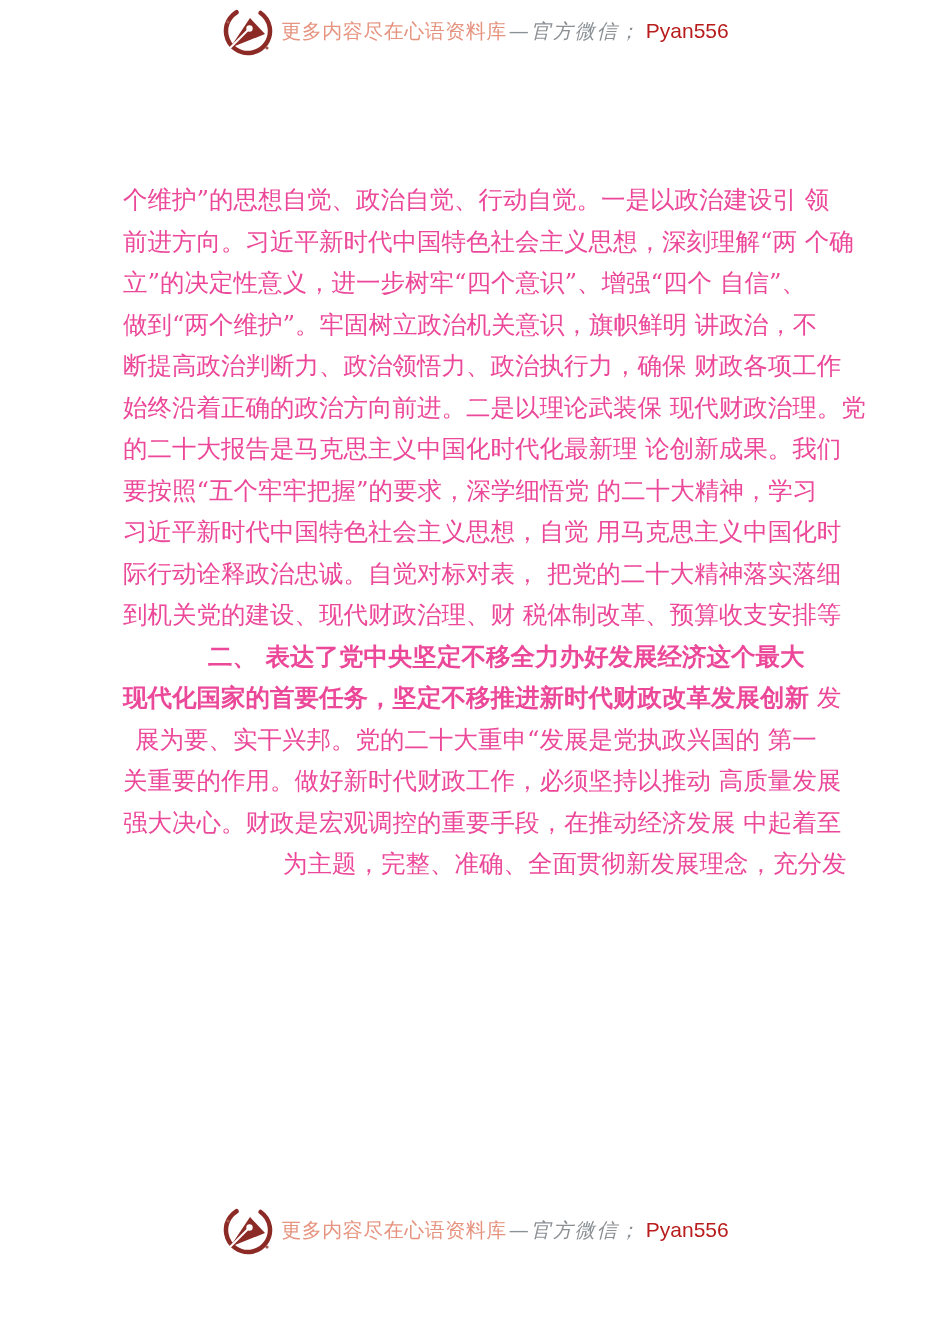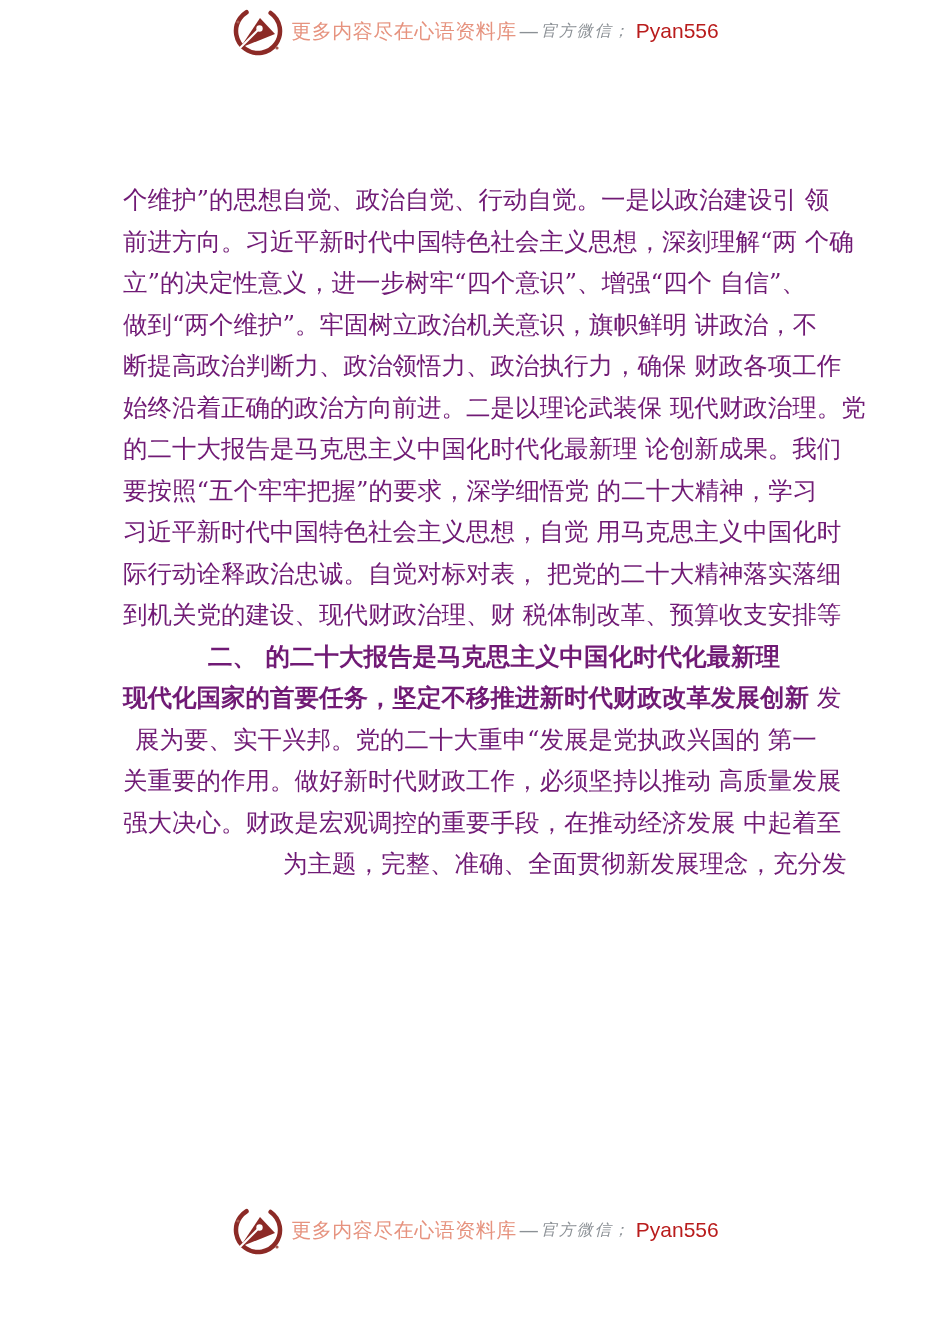--- a/index.html
+++ b/index.html
@@ -32,21 +32,21 @@
     letter-spacing: 0.5px;
     font-family: "DejaVu Serif", "Liberation Serif", serif;
   }
   .dash {
     color: #8b9095;
     font-size: 20px;
     margin: 0 2px;
   }
   .wechat-label {
     color: #8b9095;
-    font-size: 16px;
+    font-size: 20px;
     font-style: italic;
     letter-spacing: 2px;
     font-family: "DejaVu Serif", "Liberation Serif", serif;
   }
   .wechat-id {
     color: #b91c1c;
     font-size: 21px;
     margin-left: 5px;
     font-family: Liberation Sans, sans-serif;
   }
@@ -54,21 +54,21 @@
   .doc-body {
     position: absolute;
     left: 123px; top: 179px;
     width: 716px;
   }
   .text-line {
     height: 41.5px;
     line-height: 41.5px;
     font-size: 24.5px;
     white-space: pre;
-    color: #701a75;
+    color: #ec4899;
   }
   .seg { font-family: "DejaVu Serif", "Liberation Serif", serif; }
   .seg.bold {
     font-family: "DejaVu Sans", "Liberation Sans", sans-serif;
     font-weight: 700;
   }
 </style>
 </head>
 <body>
 
@@ -98,21 +98,21 @@
       <div class="text-line"><span class="seg">前进方向。习近平新时代中国特色社会主义思想，深刻理解“两 个确</span></div>
       <div class="text-line"><span class="seg">立”的决定性意义，进一步树牢“四个意识”、增强“四个 自信”、</span></div>
       <div class="text-line"><span class="seg">做到“两个维护”。牢固树立政治机关意识，旗帜鲜明 讲政治，不</span></div>
       <div class="text-line"><span class="seg">断提高政治判断力、政治领悟力、政治执行力，确保 财政各项工作</span></div>
       <div class="text-line"><span class="seg">始终沿着正确的政治方向前进。二是以理论武装保 现代财政治理。党</span></div>
       <div class="text-line"><span class="seg">的二十大报告是马克思主义中国化时代化最新理 论创新成果。我们</span></div>
       <div class="text-line"><span class="seg">要按照“五个牢牢把握”的要求，深学细悟党 的二十大精神，学习</span></div>
       <div class="text-line"><span class="seg">习近平新时代中国特色社会主义思想，自觉 用马克思主义中国化时</span></div>
       <div class="text-line"><span class="seg">际行动诠释政治忠诚。自觉对标对表， 把党的二十大精神落实落细</span></div>
       <div class="text-line"><span class="seg">到机关党的建设、现代财政治理、财 税体制改革、预算收支安排等</span></div>
-      <div class="text-line" style="padding-left: 85px;"><span class="seg bold">二、 的二十大报告是马克思主义中国化时代化最新理</span></div>
+      <div class="text-line" style="padding-left: 85px;"><span class="seg bold">二、 表达了党中央坚定不移全力办好发展经济这个最大</span></div>
       <div class="text-line"><span class="seg bold">现代化国家的首要任务，坚定不移推进新时代财政改革发展创新</span><span class="seg"> 发</span></div>
       <div class="text-line" style="padding-left: 12px;"><span class="seg">展为要、实干兴邦。党的二十大重申“发展是党执政兴国的 第一</span></div>
       <div class="text-line"><span class="seg">关重要的作用。做好新时代财政工作，必须坚持以推动 高质量发展</span></div>
       <div class="text-line"><span class="seg">强大决心。财政是宏观调控的重要手段，在推动经济发展 中起着至</span></div>
       <div class="text-line" style="padding-left: 160px;"><span class="seg">为主题，完整、准确、全面贯彻新发展理念，充分发</span></div>
     </div>
 
   <div class="banner banner-bottom">
     <span class="logo">
       <svg viewBox="0 0 54 52" xmlns="http://www.w3.org/2000/svg">

